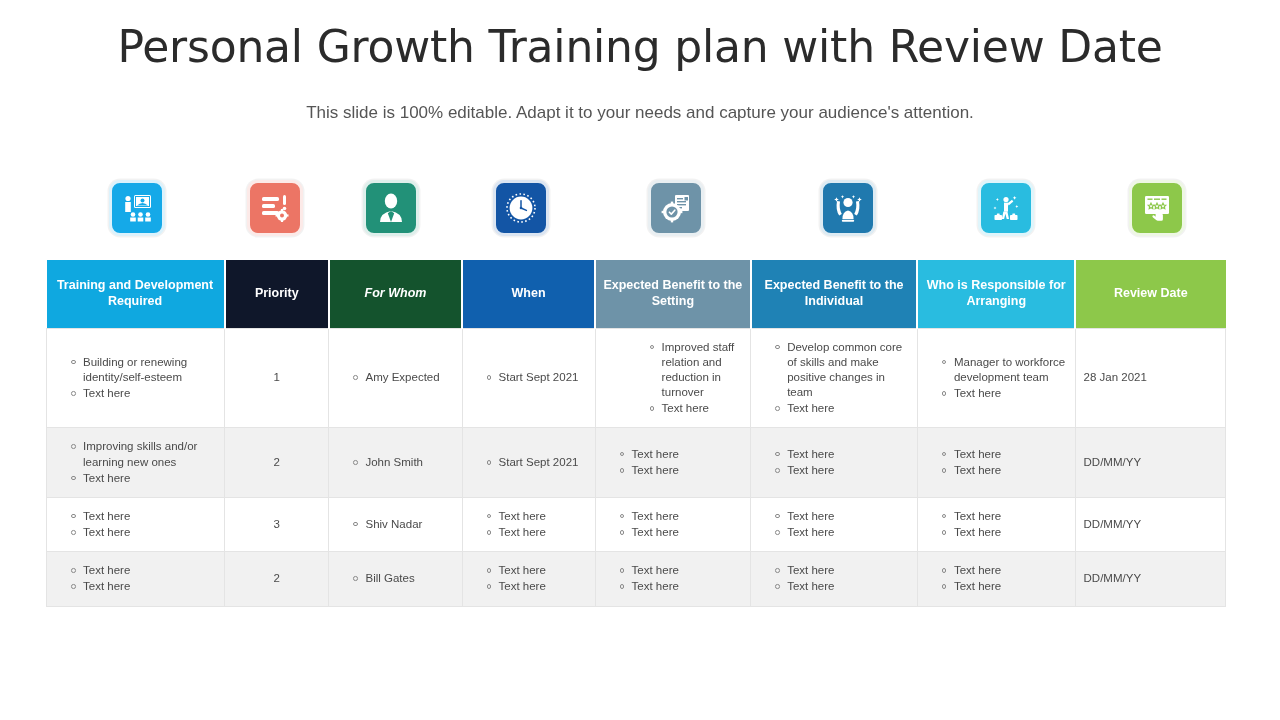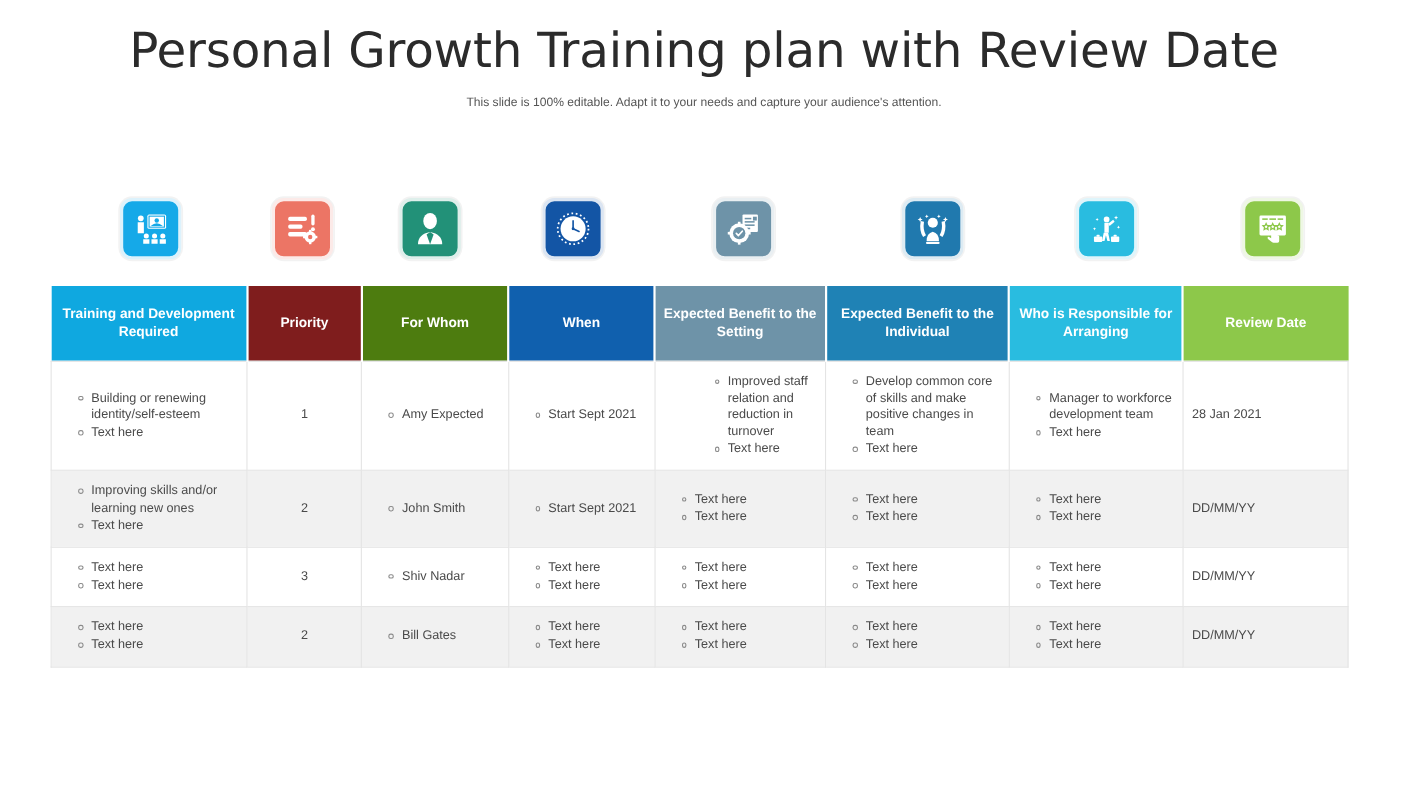--- a/index.html
+++ b/index.html
@@ -23,23 +23,23 @@
     font-weight: 400;
     color: #2b2b2b;
     letter-spacing: -0.2px;
     margin: 0;
     padding-top: 22px;
     line-height: 1.12;
     font-family: "DejaVu Sans", sans-serif;
   }
   #slide-subtitle {
     text-align: center;
-    font-size: 11px;
+    font-size: 17px;
     color: #555555;
-    margin: 0;
+    margin: 16px;
     padding-top: 16px;
     font-family: "Liberation Sans", sans-serif;
   }
 
   
   #icon-strip {
     position: absolute;
     left: 50px;
     top: 180px;
     width: 1180px;
@@ -267,22 +267,22 @@
       <path d="M14.6 18.5v6.2l-1.4-1.1q-1.1-.8-1.7.1-.5.9.5 1.7l3.2 2.7q.7.6 1.6.6h3.6q1.5 0 1.5-1.5v-4.1q0-1.1-1.1-1.3l-4-.9v-2.4z"></path>
     </svg>
       </div>
     </div>
   </div>
 
 <table id="plan-table">
   <thead>
       <tr>
         <th style="background: rgb(15, 168, 224); width: 174px;">Training and Development Required</th>
-        <th style="background: #7f1d1d; width: 102px;">Priority</th>
-        <th style="background: #4d7c0f; width: 130px;">For Whom</th>
+        <th style="background: #0f172a; width: 102px;">Priority</th>
+        <th style="background: #14532d; width: 130px; font-style: italic;">For Whom</th>
         <th style="background: rgb(16, 96, 174); width: 130px;">When</th>
         <th style="background: rgb(110, 147, 168); width: 152px;">Expected Benefit to the Setting</th>
         <th style="background: rgb(31, 130, 181); width: 163px;">Expected Benefit to the Individual</th>
         <th style="background: rgb(41, 188, 224); width: 154px;">Who is Responsible for Arranging</th>
         <th style="background: rgb(141, 200, 74); width: 147px;">Review Date</th>
       </tr>
     </thead>
   <tbody>
       <tr class="row-plain">
         <td style="width: 174px; margin-left: 12px;">

